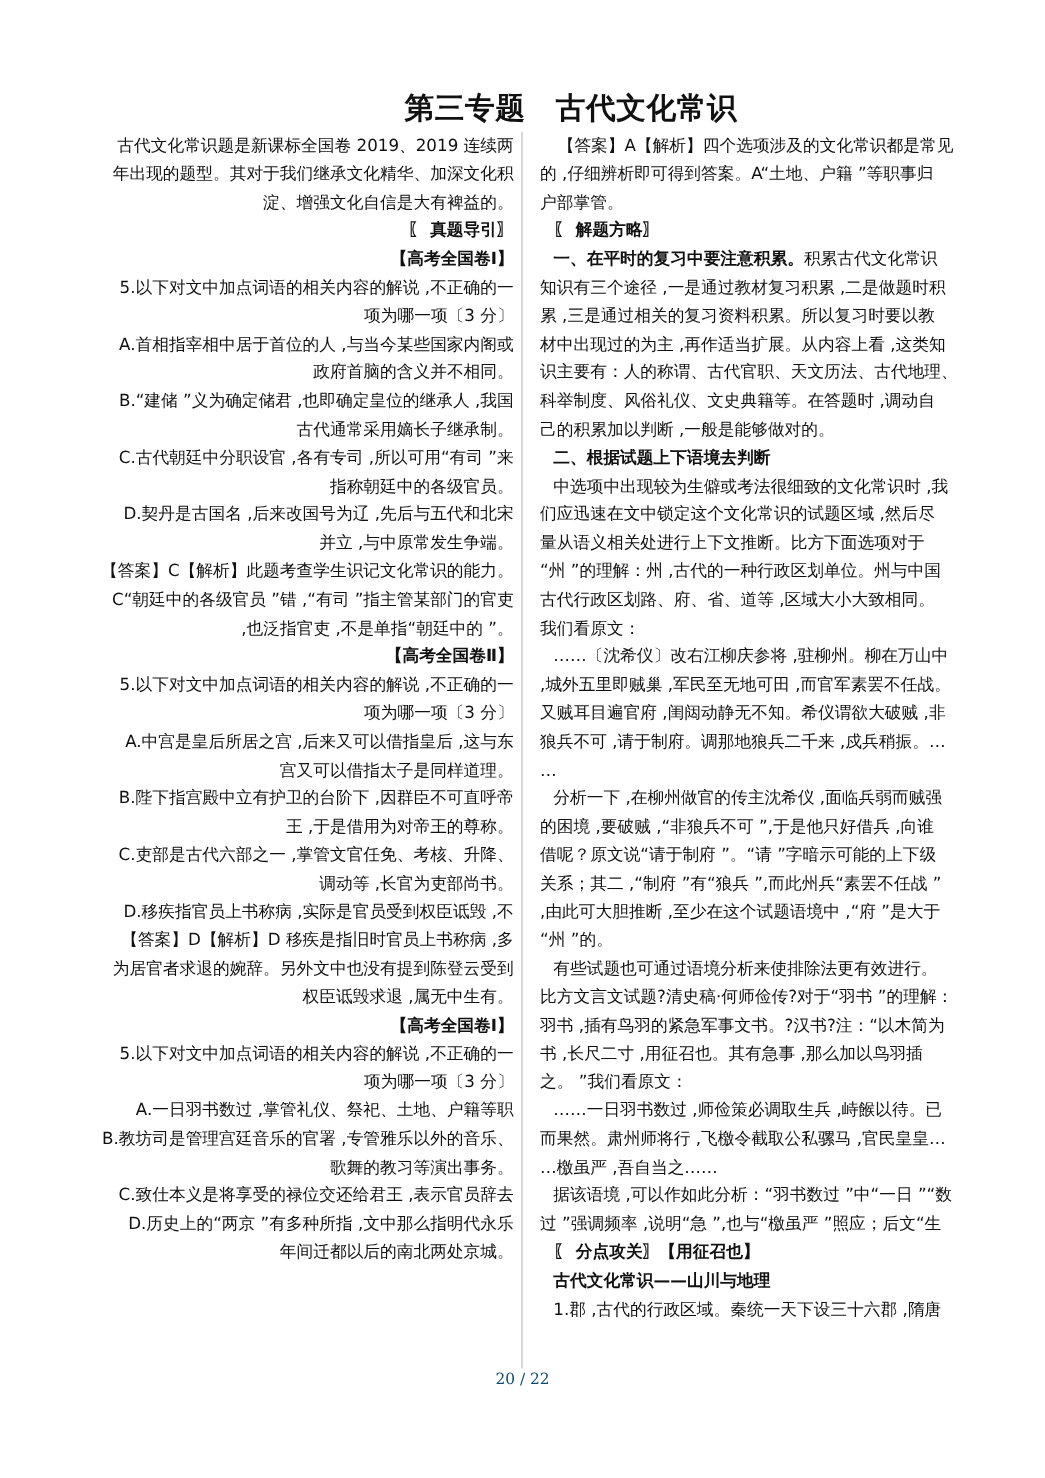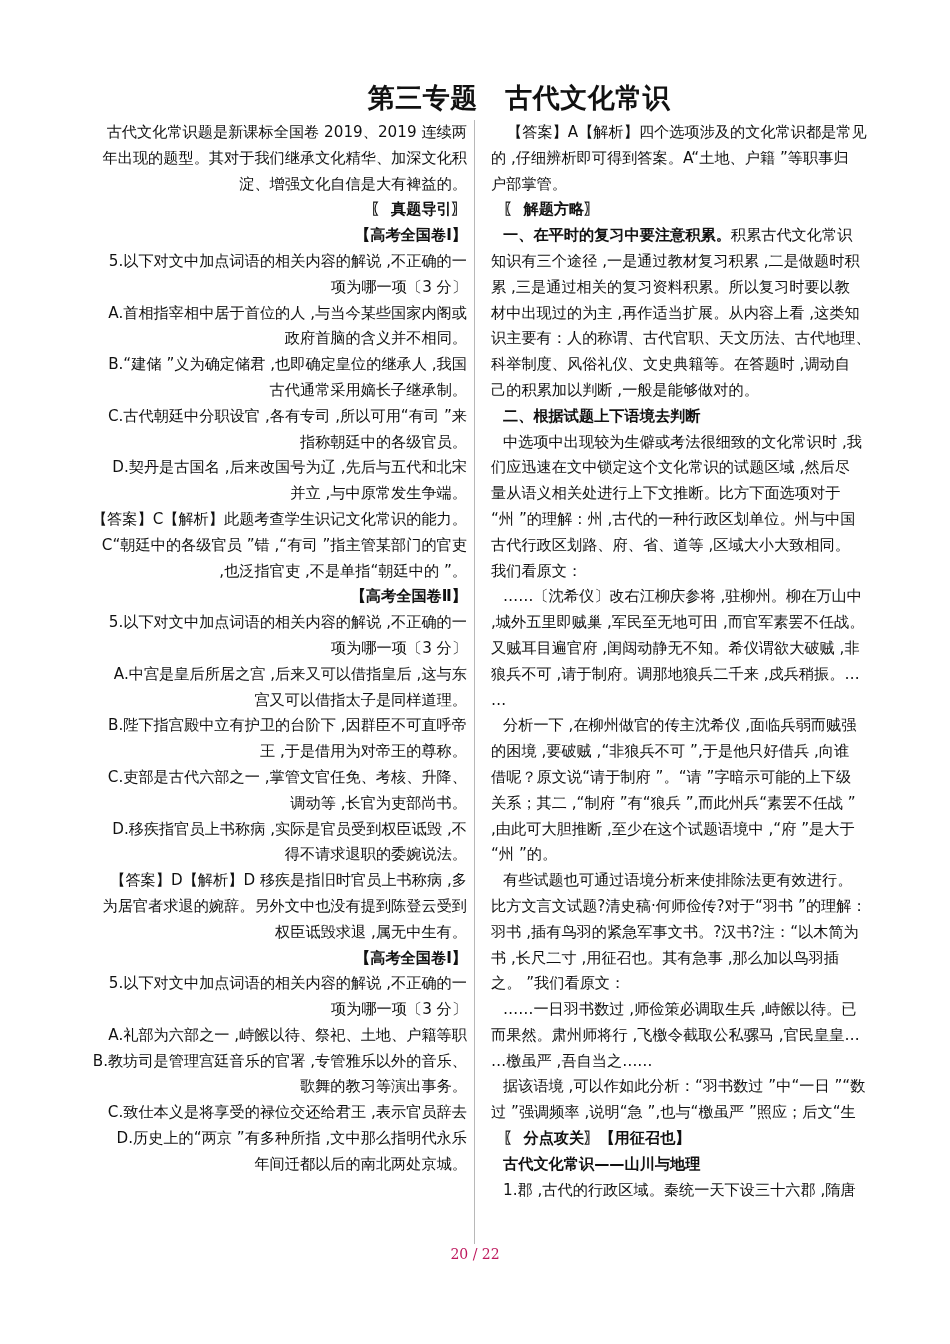--- a/index.html
+++ b/index.html
@@ -9,21 +9,21 @@
                 font-size: 27px; font-weight: bold; letter-spacing: 0.5px; white-space: pre; margin-left: 44px; }
   .col { position: absolute; top: 120px; width: 400px; font-size: 15.2px; line-height: 25.8px; }
   .col-left { left: 67px; text-align: right; }
   .col-right { left: 491px; }
   .divider { position: absolute; left: 474px; top: 120px; width: 1px; height: 1124px; background: #b8b8b8; }
   .line { white-space: nowrap; overflow: visible; height: 25.8px; }
   .ind { padding-left: 12px; }
   .ind2 { padding-left: 16px; }
   .b { font-weight: bold; }
   .page-number { position: absolute; top: 1246px; left: 0; width: 950px; text-align: center;
-                 font-family: "DejaVu Serif", serif; font-size: 14px; color: #be185d; }
+                 font-family: "DejaVu Serif", serif; font-size: 14px; color: #0c4a6e; }
 </style>
 </head>
 <body>
 
 <div class="page-title">第三专题　古代文化常识</div>
 
 <div class="col col-left" id="left-col">
     <div class="line ind"><span>古代文化常识题是新课标全国卷 2019、2019 连续两</span></div>
     <div class="line "><span>年出现的题型。其对于我们继承文化精华、加深文化积</span></div>
     <div class="line "><span>淀、增强文化自信是大有裨益的。</span></div>
@@ -45,28 +45,27 @@
     <div class="line ind2 b"><span>【高考全国卷Ⅱ】</span></div>
     <div class="line ind"><span>5.以下对文中加点词语的相关内容的解说 ,不正确的一</span></div>
     <div class="line "><span>项为哪一项〔3 分〕</span></div>
     <div class="line ind"><span>A.中宫是皇后所居之宫 ,后来又可以借指皇后 ,这与东</span></div>
     <div class="line "><span>宫又可以借指太子是同样道理。</span></div>
     <div class="line ind"><span>B.陛下指宫殿中立有护卫的台阶下 ,因群臣不可直呼帝</span></div>
     <div class="line "><span>王 ,于是借用为对帝王的尊称。</span></div>
     <div class="line ind"><span>C.吏部是古代六部之一 ,掌管文官任免、考核、升降、</span></div>
     <div class="line "><span>调动等 ,长官为吏部尚书。</span></div>
     <div class="line ind"><span>D.移疾指官员上书称病 ,实际是官员受到权臣诋毁 ,不</span></div>
-    <div class="line "><span>得不请求退职的委婉说法。</span></div>
     <div class="line ind2"><span>【答案】D【解析】D 移疾是指旧时官员上书称病 ,多</span></div>
     <div class="line "><span>为居官者求退的婉辞。另外文中也没有提到陈登云受到</span></div>
     <div class="line "><span>权臣诋毁求退 ,属无中生有。</span></div>
     <div class="line ind2 b"><span>【高考全国卷Ⅰ】</span></div>
     <div class="line ind"><span>5.以下对文中加点词语的相关内容的解说 ,不正确的一</span></div>
     <div class="line "><span>项为哪一项〔3 分〕</span></div>
-    <div class="line ind"><span>A.礼部为六部之一 ,峙餱以待、祭祀、土地、户籍等职</span></div>
+    <div class="line ind"><span>A.一日羽书数过 ,掌管礼仪、祭祀、土地、户籍等职</span></div>
     <div class="line ind"><span>B.教坊司是管理宫廷音乐的官署 ,专管雅乐以外的音乐、</span></div>
     <div class="line "><span>歌舞的教习等演出事务。</span></div>
     <div class="line ind"><span>C.致仕本义是将享受的禄位交还给君王 ,表示官员辞去</span></div>
     <div class="line ind"><span>D.历史上的“两京 ”有多种所指 ,文中那么指明代永乐</span></div>
     <div class="line "><span>年间迁都以后的南北两处京城。</span></div>
   </div>
 <div class="divider"></div>
 <div class="col col-right" id="right-col">
     <div class="line ind2"><span>【答案】A【解析】四个选项涉及的文化常识都是常见</span></div>
     <div class="line "><span>的 ,仔细辨析即可得到答案。A“土地、户籍 ”等职事归</span></div>

